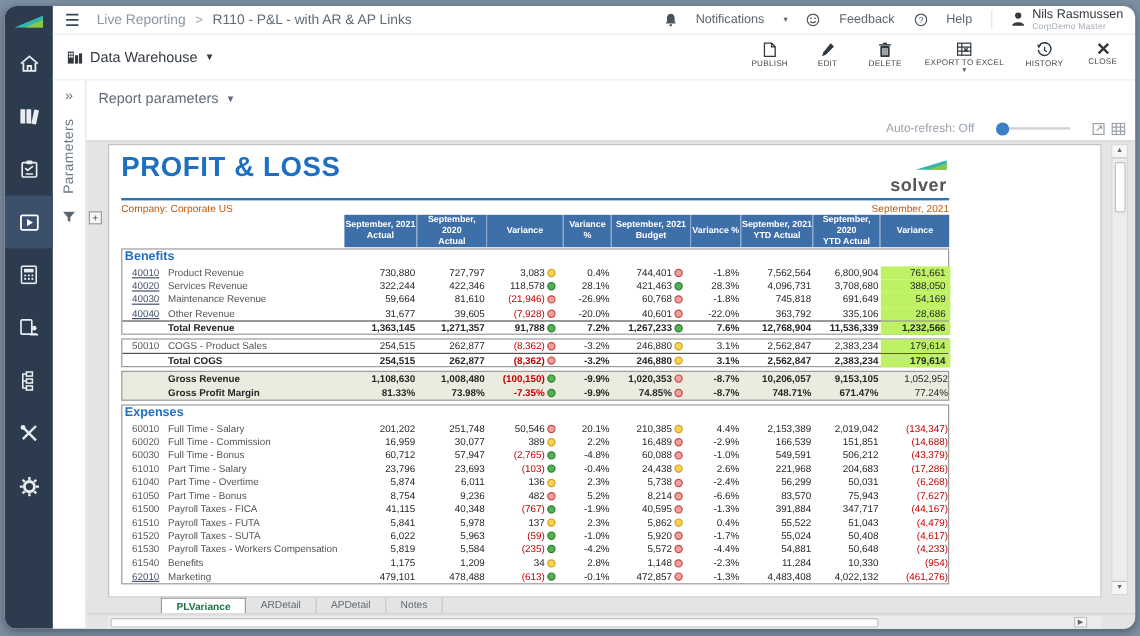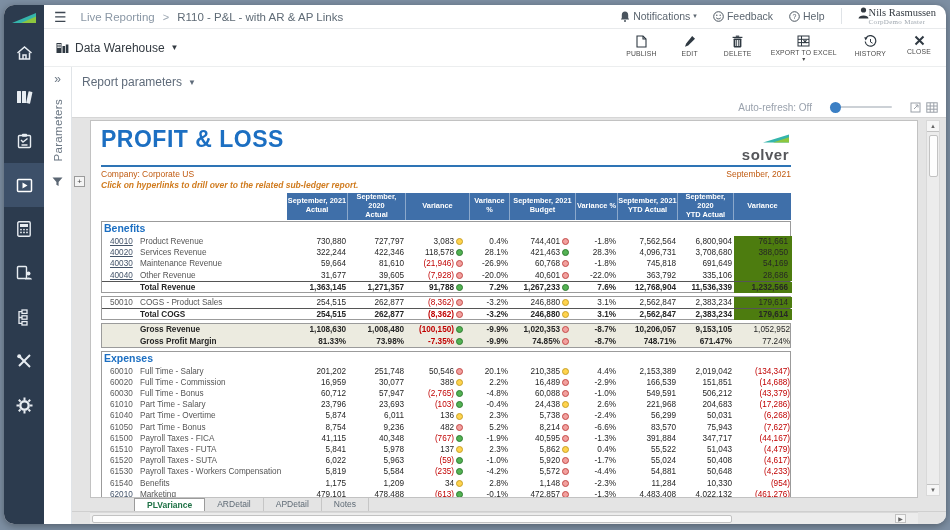--- a/index.html
+++ b/index.html
@@ -16,24 +16,24 @@
 
   
   .main { flex:1; display:flex; flex-direction:column; min-width:0; }
 
   .topbar { height:24px; display:flex; align-items:center; padding:0 10px; border-bottom:1px solid #e8eaec; flex-shrink:0; }
   .hamburger { font-size:14px; color:#3d4752; margin-right:14px; cursor:pointer; line-height:1; }
   .crumb-a { font-size:11.5px; color:#8a97a5; cursor:pointer; }
   .crumb-sep { font-size:11px; color:#9aa5b0; margin:0 8px; }
   .crumb-b { font-size:11.5px; color:#5f6b76;text-align:right; }
   .top-right { margin-left:auto; display:flex; align-items:center; gap:16px; }
-  .top-link { display:flex; align-items:center; gap:3px; font-size:10.5px; color:#5c6670; cursor:pointer; }
+  .top-link { display:flex; align-items:center; gap:16px; font-size:10.5px; color:#5c6670; cursor:pointer; }
   .top-link svg { display:block; }
   .top-sep { width:1px; height:16px; background:#dfe3e7; }
-  .userbox { display:flex; align-items:flex-start; cursor:pointer;font-family:Liberation Serif, serif; }
+  .userbox { display:flex; align-items:center; gap:6px; cursor:pointer; }
   .uname { font-size:10.5px; color:#333a41; line-height:1.1; }
   .urole { font-size:7px; color:#a0a8b0; letter-spacing:.3px; }
 
   .toolbar { height:38px; display:flex; align-items:center; padding:0 12px; flex-shrink:0; border-bottom:1px solid #eceeef; }
   .dwh { display:flex; align-items:center; gap:6px; cursor:pointer; }
   .dwh-label { font-size:12px; color:#333a41; font-weight:500; }
   .dwh-caret { font-size:8px; color:#333a41; }
   .actions { margin-left:auto; display:flex; align-items:flex-start; gap:18px; }
   .act { display:flex; flex-direction:column; align-items:center; gap:2px; cursor:pointer; min-width:30px; }
   .act svg { display:block; }
@@ -91,21 +91,21 @@
   .acct.link { color:#44546a; text-decoration:underline; cursor:pointer; }
   .rname { font-size:8.2px; color:#555; line-height:11.2px; white-space:nowrap; overflow:hidden; }
   .row.boldrow .rname, .row.total .rname { color:#262626; }
   .num { font-size:8.2px; color:#262626; text-align:right; line-height:11.2px; white-space:nowrap; padding-right:2px; }
   .num.neg { color:#c00000; }
   .dotc { display:flex; align-items:center; justify-content:flex-start; }
   .dot { width:7px; height:7px; border-radius:50%; display:inline-block; }
   .dot.y { background:#ffd34d; border:1px solid #c8a128; }
   .dot.g { background:#53b253; border:1px solid #2f7d32; }
   .dot.r { background:#f2a09e; border:1px solid #c34a48; }
-  .greenlast .num.last { background:#4d7c0f; padding-right:4px; }
+  .greenlast .num.last { background:#bef264; padding-right:4px; }
   .box.gray .num, .box.gray .rname { font-weight:bold; }
   .box.gray .num.last { font-weight:normal; }
 
   
   .bottom { position:absolute; left:0; right:0; bottom:0; height:26px; }
   .tabstrip { height:14px; display:flex; align-items:stretch; padding-left:62px; background:#e4e4e4; border-bottom:1px solid #cfcfcf; }
   .tab { font-size:8.5px; color:#5f6b76; padding:0 12px; display:flex; align-items:center; border-right:1px solid #c6c6c6; cursor:pointer; background:transparent; line-height:1; }
   .tab.active { background:#fff; border:1px solid #9b9b9b; border-bottom:none; color:#1e7145; font-weight:bold; }
   .hscroll { height:12px; background:#ececec; position:relative; border-top:1px solid #d9d9d9; margin:0 28px 0 18px; }
   .hthumb { position:absolute; left:2px; top:1.5px; height:8px; width:640px; background:#fdfdfd; border:1px solid #c2c2c2; border-radius:2px; cursor:pointer; }
@@ -369,21 +369,20 @@
                       <polygon points="0,8.5 26,0.5 26,8.5" fill="#35b5ac"></polygon>
                       <polygon points="10,8.5 26,3.2 26,8.5" fill="#8dc63f"></polygon>
                     </svg>
                   <div class="logo-word">solver</div>
                 </span>
               </div>
               <div class="rpt-subrow">
                 <span class="rpt-company">Company: Corporate US</span>
                 <span class="rpt-period">September, 2021</span>
               </div>
-              <div class="rpt-note">Click on hyperlinks to drill over to the related sub-ledger report.</div>
 
               <div class="thead" id="thead">
                   <div class="th empty"></div>
                   <div class="th">September, 2021
 Actual</div>
                   <div class="th">September, 2020
 Actual</div>
                   <div class="th">Variance</div>
                   <div class="th">Variance %</div>
                   <div class="th">September, 2021

